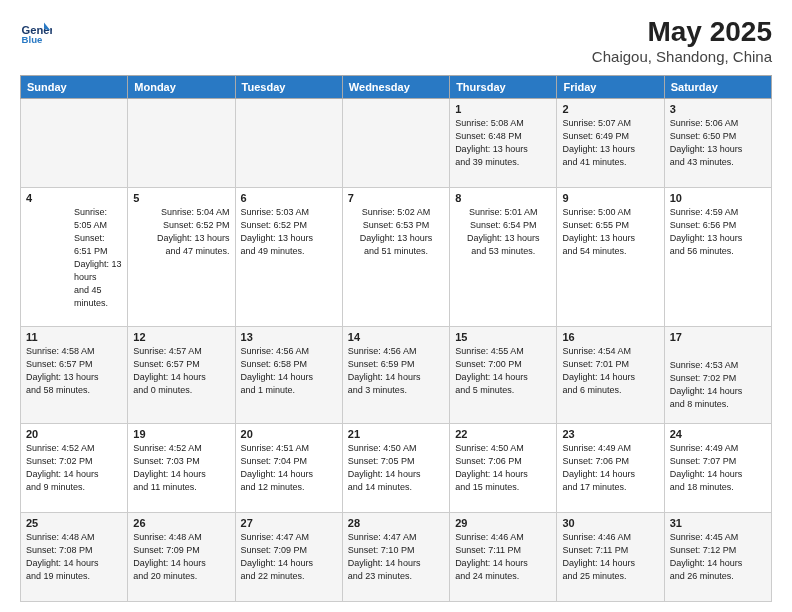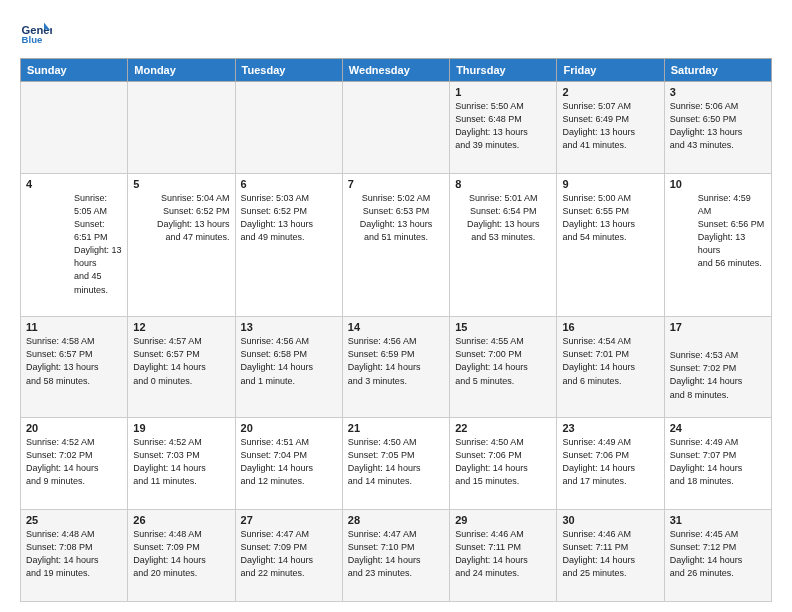--- a/index.html
+++ b/index.html
@@ -95,20 +95,24 @@
 
 <div class="page">
   <div class="header">
     <div class="logo">
       <svg class="logo-icon" viewBox="0 0 40 40">
         <text x="2" y="22" font-size="14" font-weight="bold" fill="#1a3a6b">General</text>
         <text x="2" y="34" font-size="12" font-weight="bold" fill="#2979c4">Blue</text>
         <polygon points="30,8 38,18 30,16" fill="#2979c4"></polygon>
       </svg>
     </div>
+    <div class="title-block">
+      <h1>May 2025</h1>
+      <h2>Chaigou, Shandong, China</h2>
+    </div>
   </div>
 
   <table>
     <thead>
       <tr id="thead-row">
           <th>Sunday</th>
           <th>Monday</th>
           <th>Tuesday</th>
           <th>Wednesday</th>
           <th>Thursday</th>
@@ -117,21 +121,21 @@
         </tr>
     </thead>
     <tbody id="tbody">
         <tr>
           <td class="empty-cell"></td>
           <td class="empty-cell"></td>
           <td class="empty-cell"></td>
           <td class="empty-cell"></td>
           <td>
             <span class="day-num">1</span>
-            <div class="day-info" style="white-space: pre-line;">Sunrise: 5:50 AM
+            <div class="day-info" style="white-space: pre-line;">Sunrise: 5:08 AM
 Sunset: 6:48 PM
 Daylight: 13 hours
 and 39 minutes.</div>
           </td>
           <td>
             <span class="day-num">2</span>
             <div class="day-info" style="white-space: pre-line;">Sunrise: 5:07 AM
 Sunset: 6:49 PM
 Daylight: 13 hours
 and 41 minutes.</div>
@@ -182,21 +186,21 @@
           </td>
           <td>
             <span class="day-num">9</span>
             <div class="day-info" style="white-space: pre-line;">Sunrise: 5:00 AM
 Sunset: 6:55 PM
 Daylight: 13 hours
 and 54 minutes.</div>
           </td>
           <td>
             <span class="day-num">10</span>
-            <div class="day-info" style="white-space: pre-line; margin-left: 28px;">Sunrise: 4:59 AM
+            <div class="day-info" style="white-space: pre-line;">Sunrise: 4:59 AM
 Sunset: 6:56 PM
 Daylight: 13 hours
 and 56 minutes.</div>
           </td>
         </tr>
         <tr>
           <td>
             <span class="day-num">11</span>
             <div class="day-info" style="white-space: pre-line;">Sunrise: 4:58 AM
 Sunset: 6:57 PM

